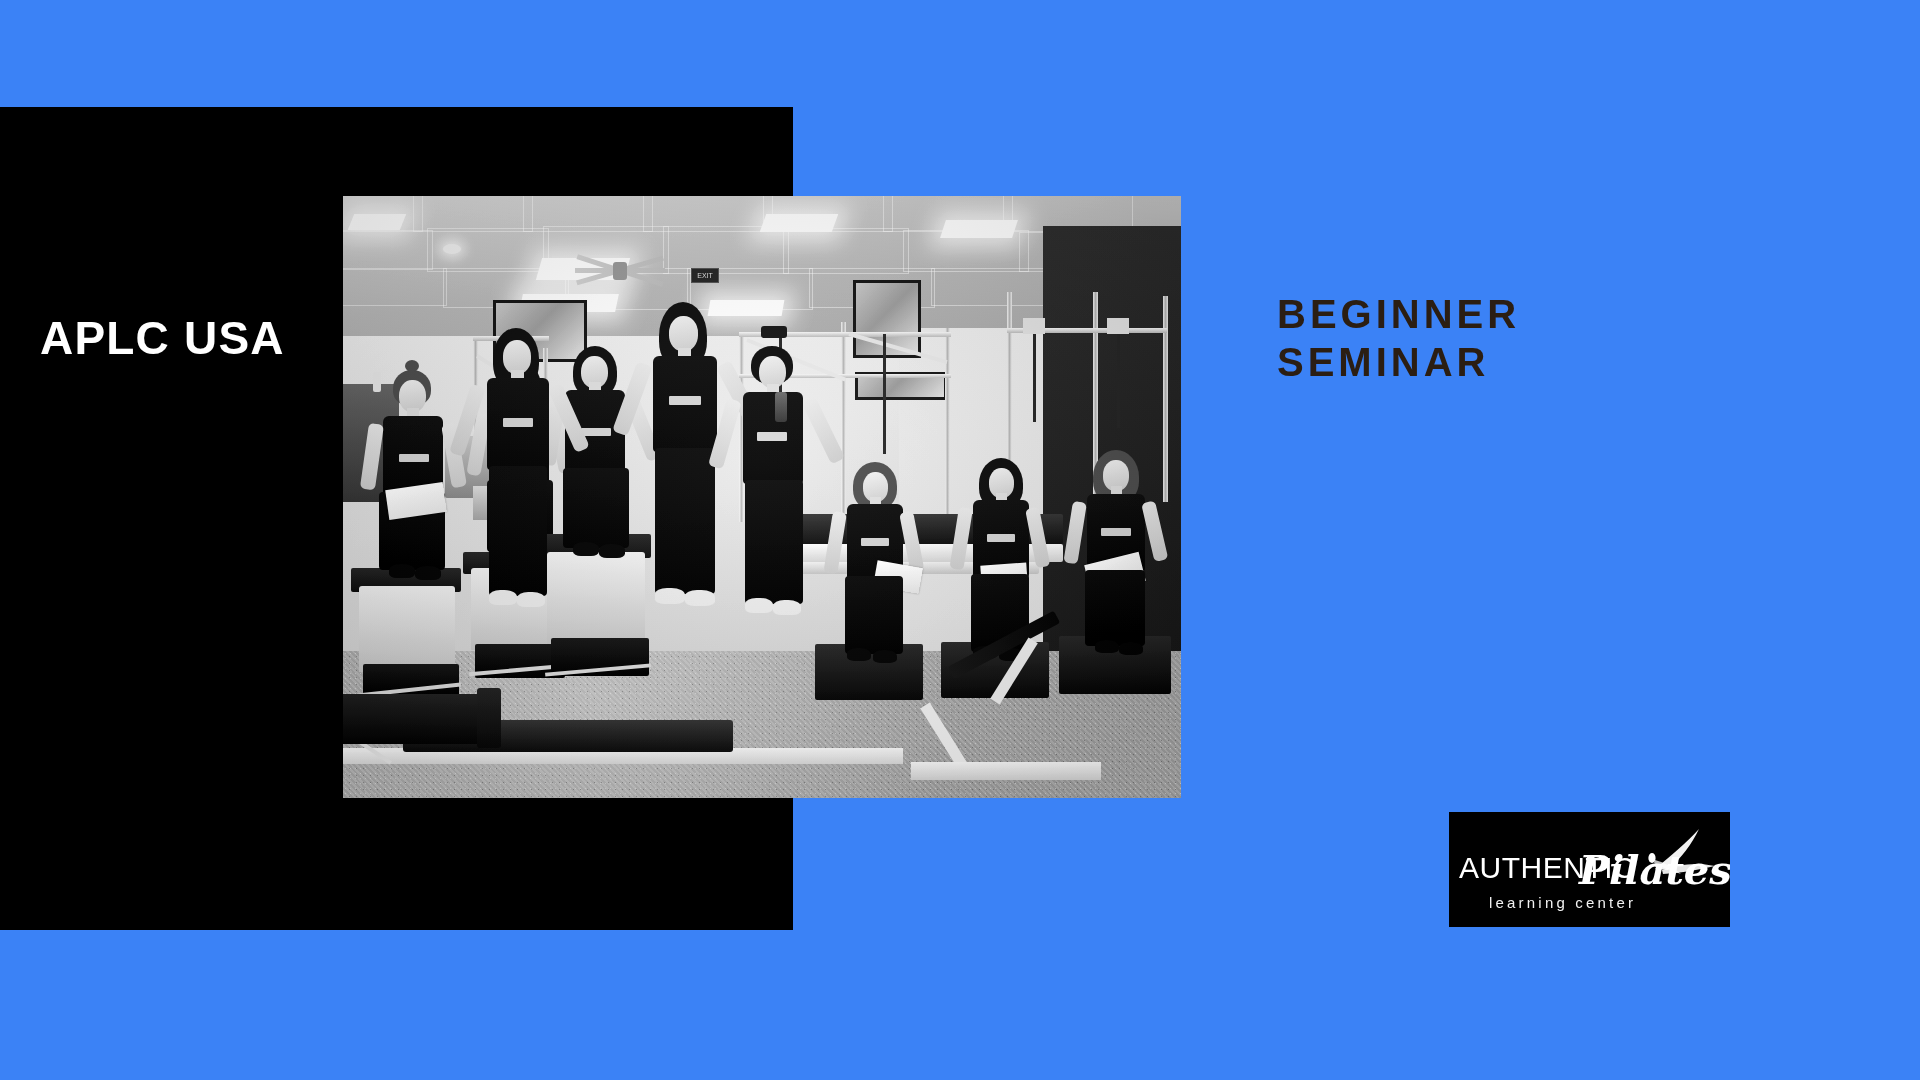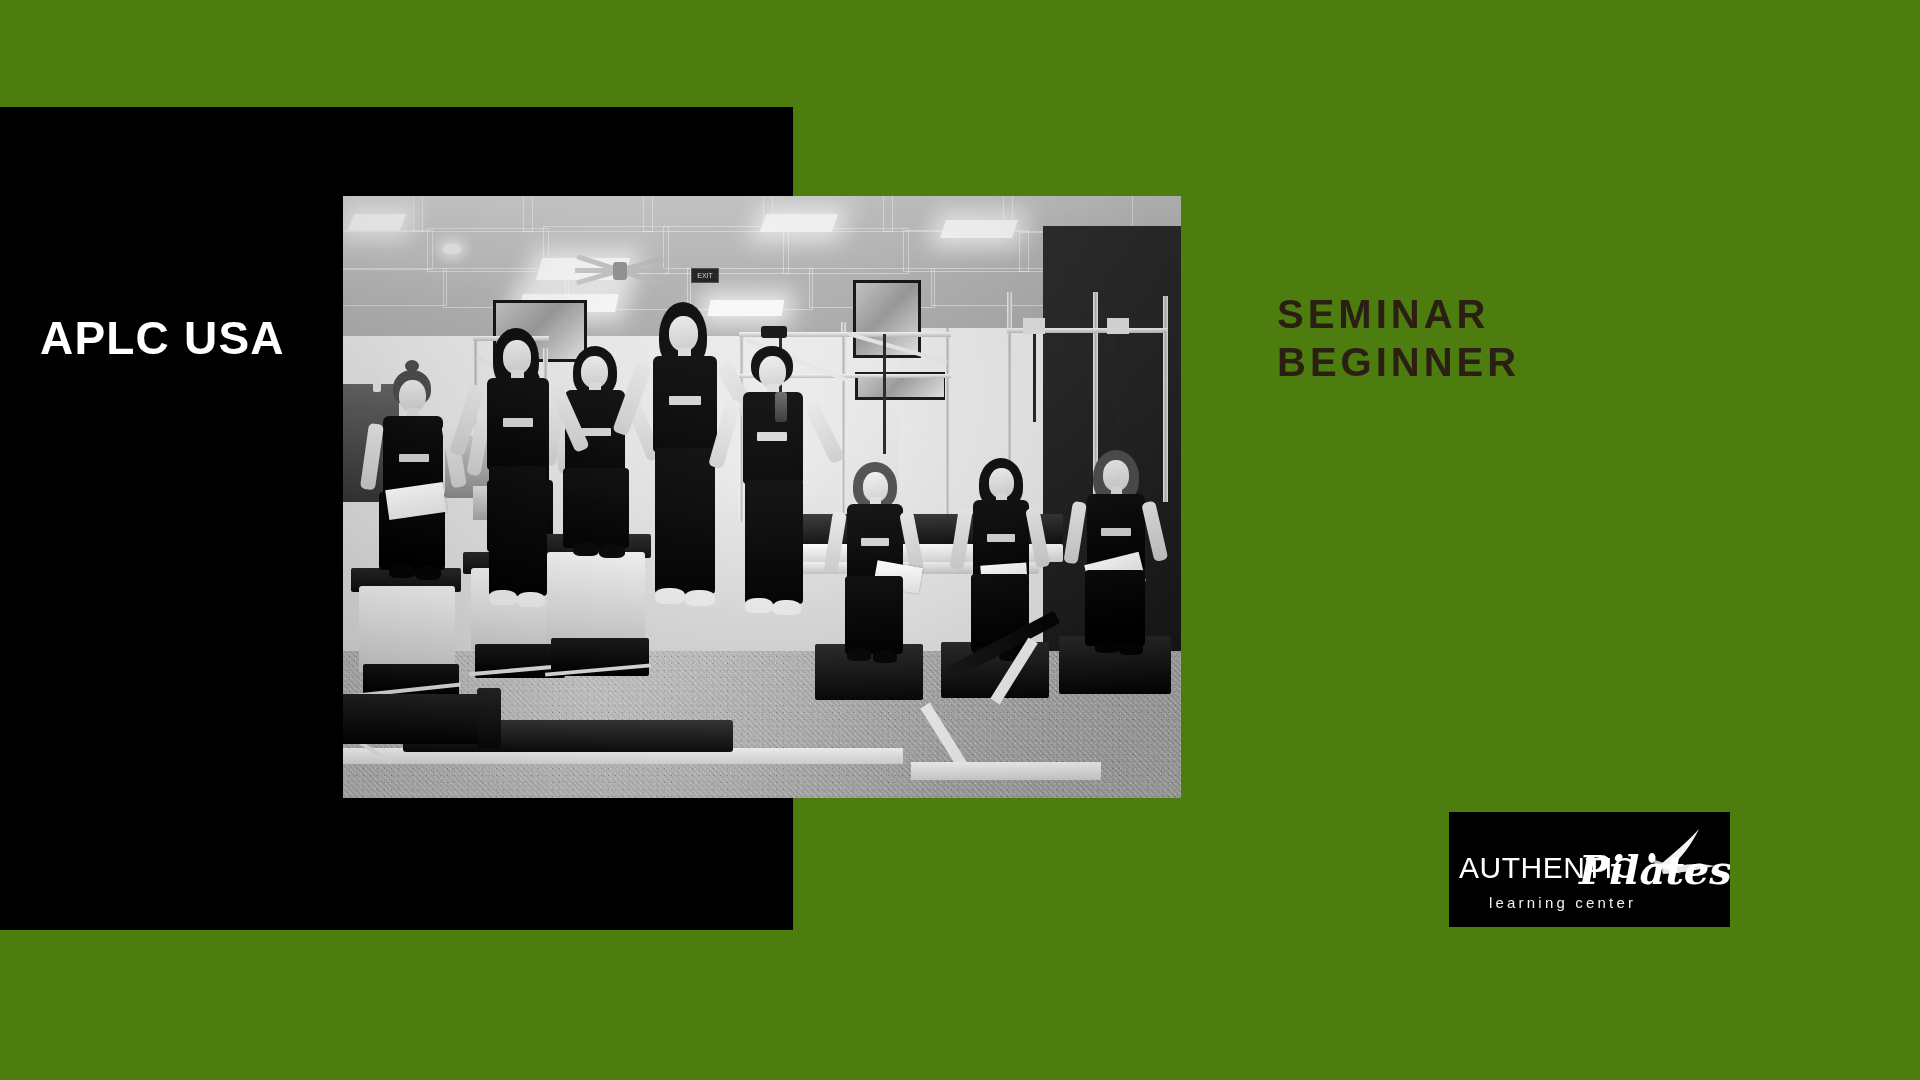--- a/index.html
+++ b/index.html
@@ -14,21 +14,21 @@
     overflow: hidden;
     font-family: "Liberation Sans", sans-serif;
     position: relative;
   }
 
   #slide {
     position: absolute;
     left: 0; top: 0;
     width: 1920px;
     height: 1080px;
-    background: #4d7c0f;
+    background: #3b82f6;
   }
 
   
   .black-panel {
     position: absolute;
     left: 0;
     top: 107px;
     width: 793px;
     height: 823px;
     background: #000000;
@@ -554,22 +554,22 @@
         <div style="position:absolute;left:-6px;top:96px;width:190px;height:18px;background:linear-gradient(180deg,#fbfbfb,#d8d8d8);"></div>
       </div>
 
       <div style="position:absolute;left:432px;top:196px;width:12px;height:30px;background:linear-gradient(180deg,#6f6f6f,#3a3a3a);border-radius:3px;"></div>
 
       <div class="photo-tone"></div>
     </div>
   </div>
 
   <div class="headline">
+    <div>BEGINNER</div>
     <div>SEMINAR</div>
-    <div>BEGINNER</div>
   </div>
 
 
   <div class="logo-box">
     <svg class="logo-svg" width="281" height="115" viewBox="0 0 281 115">
 
       <text x="10" y="66" fill="#ffffff" font-family="'Liberation Sans', sans-serif" font-size="30" letter-spacing="0.5" style="font-weight:300;">AUTHENTIC</text>
 
       <text x="130" y="72" fill="#ffffff" font-family="'DejaVu Serif', serif" font-size="40" font-style="italic" font-weight="bold">Pilates</text>
 

